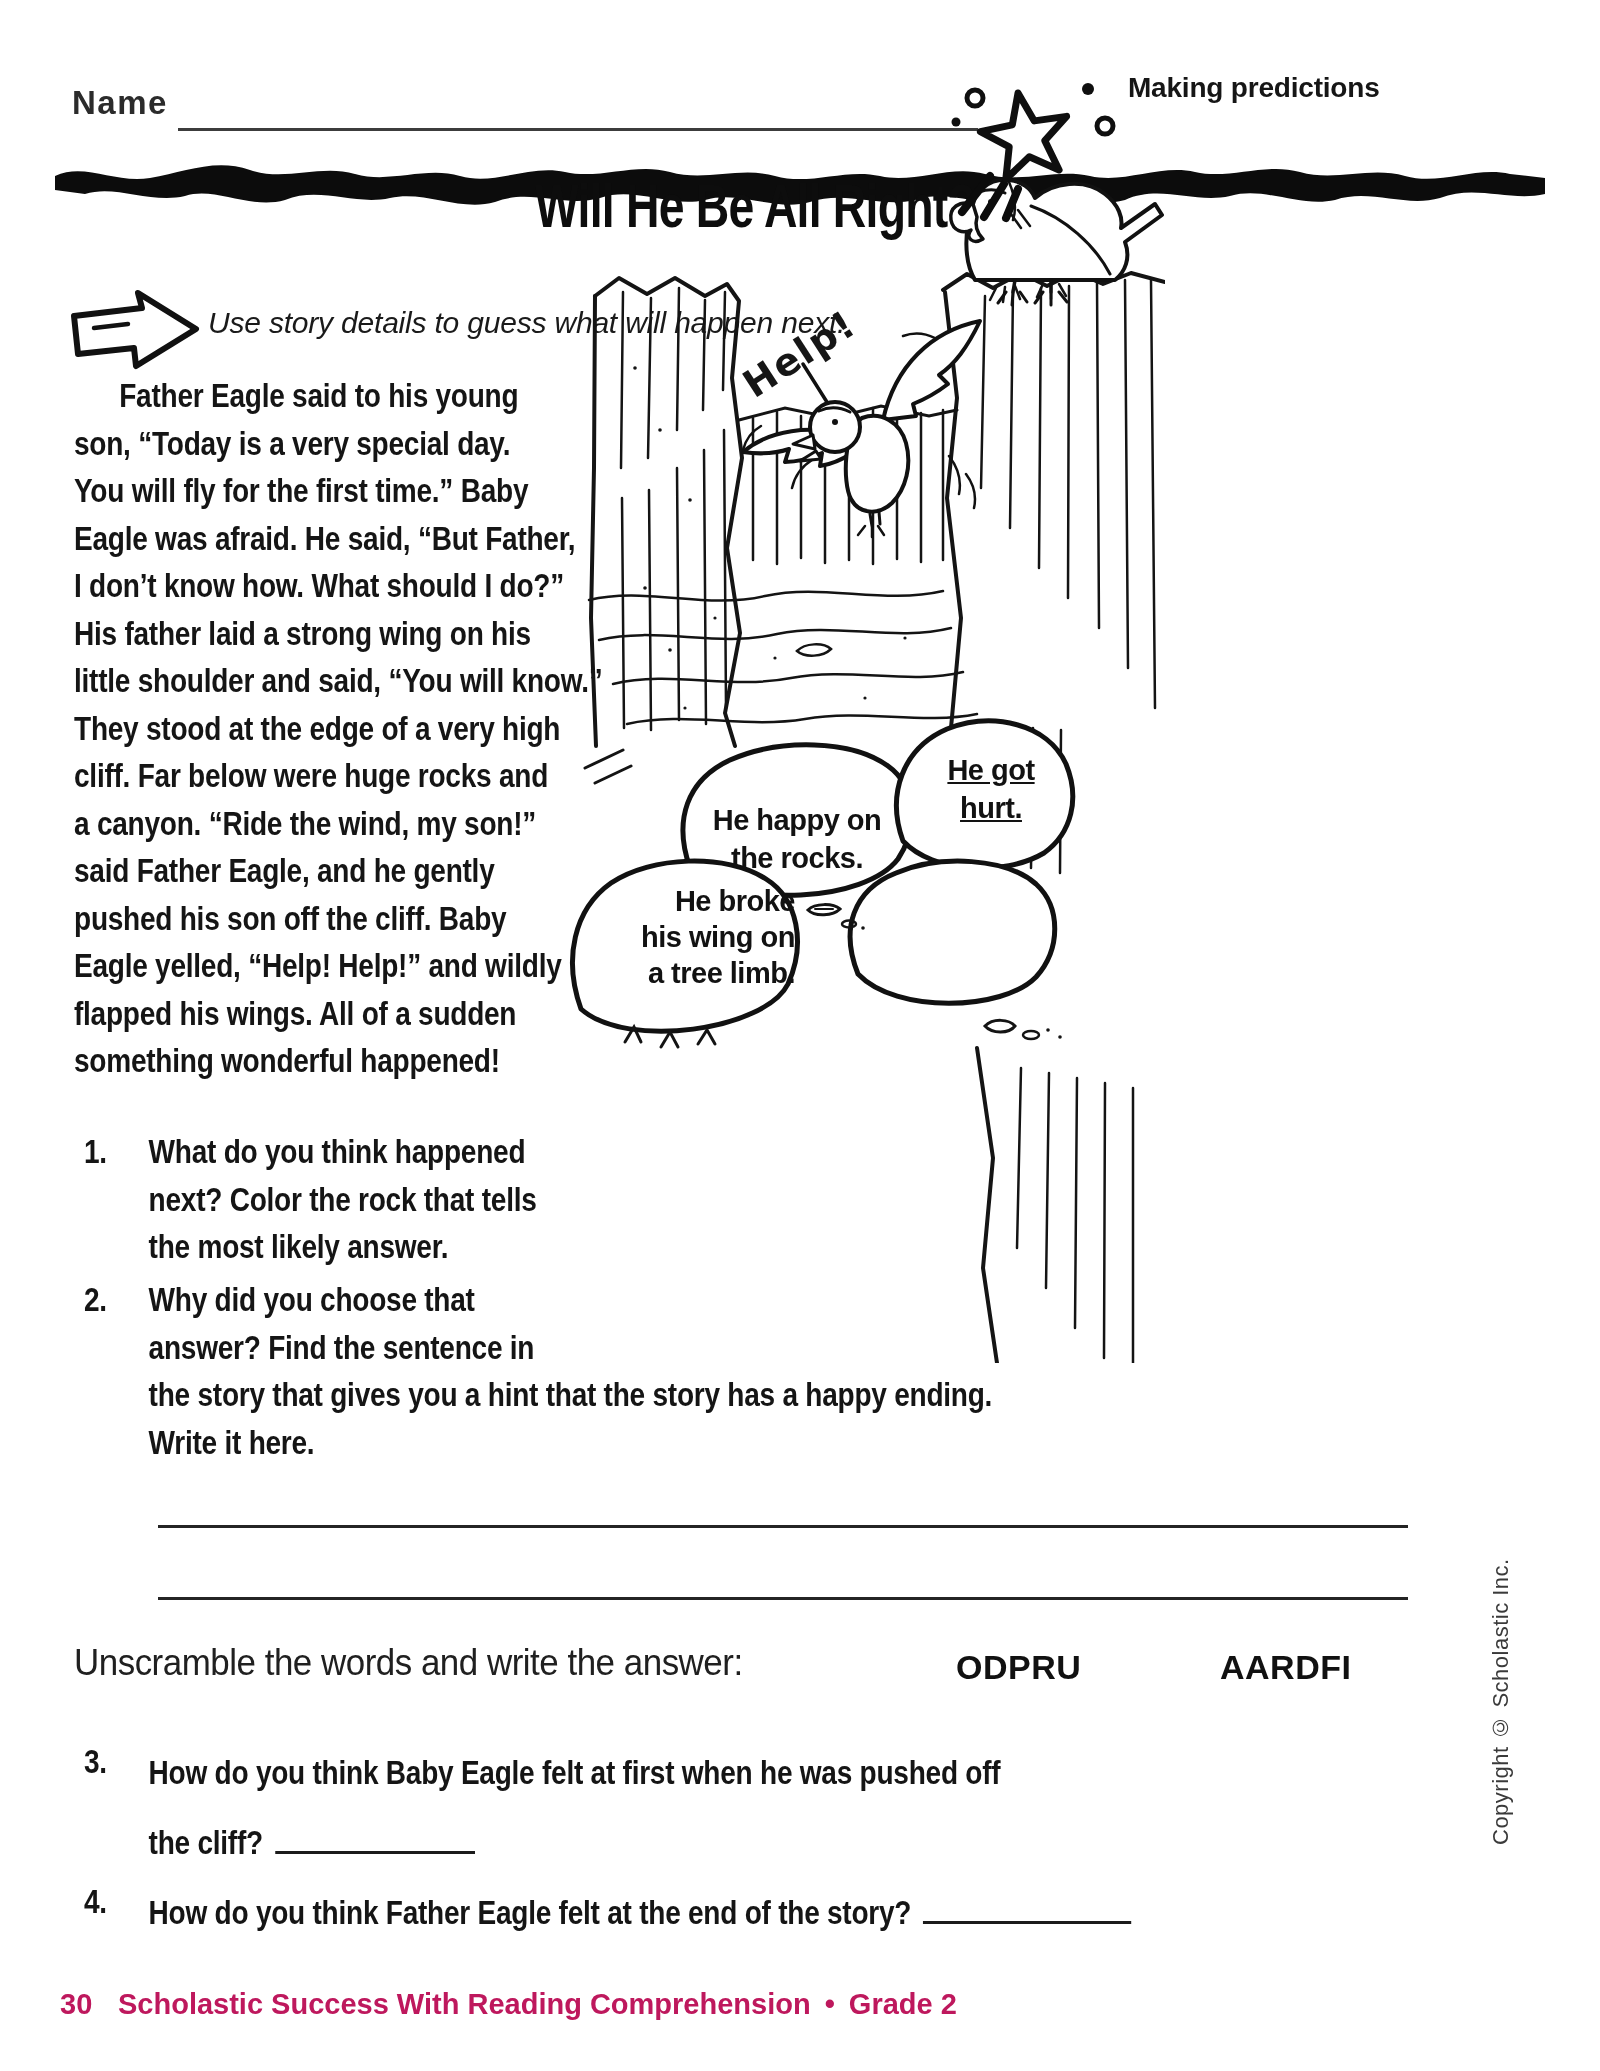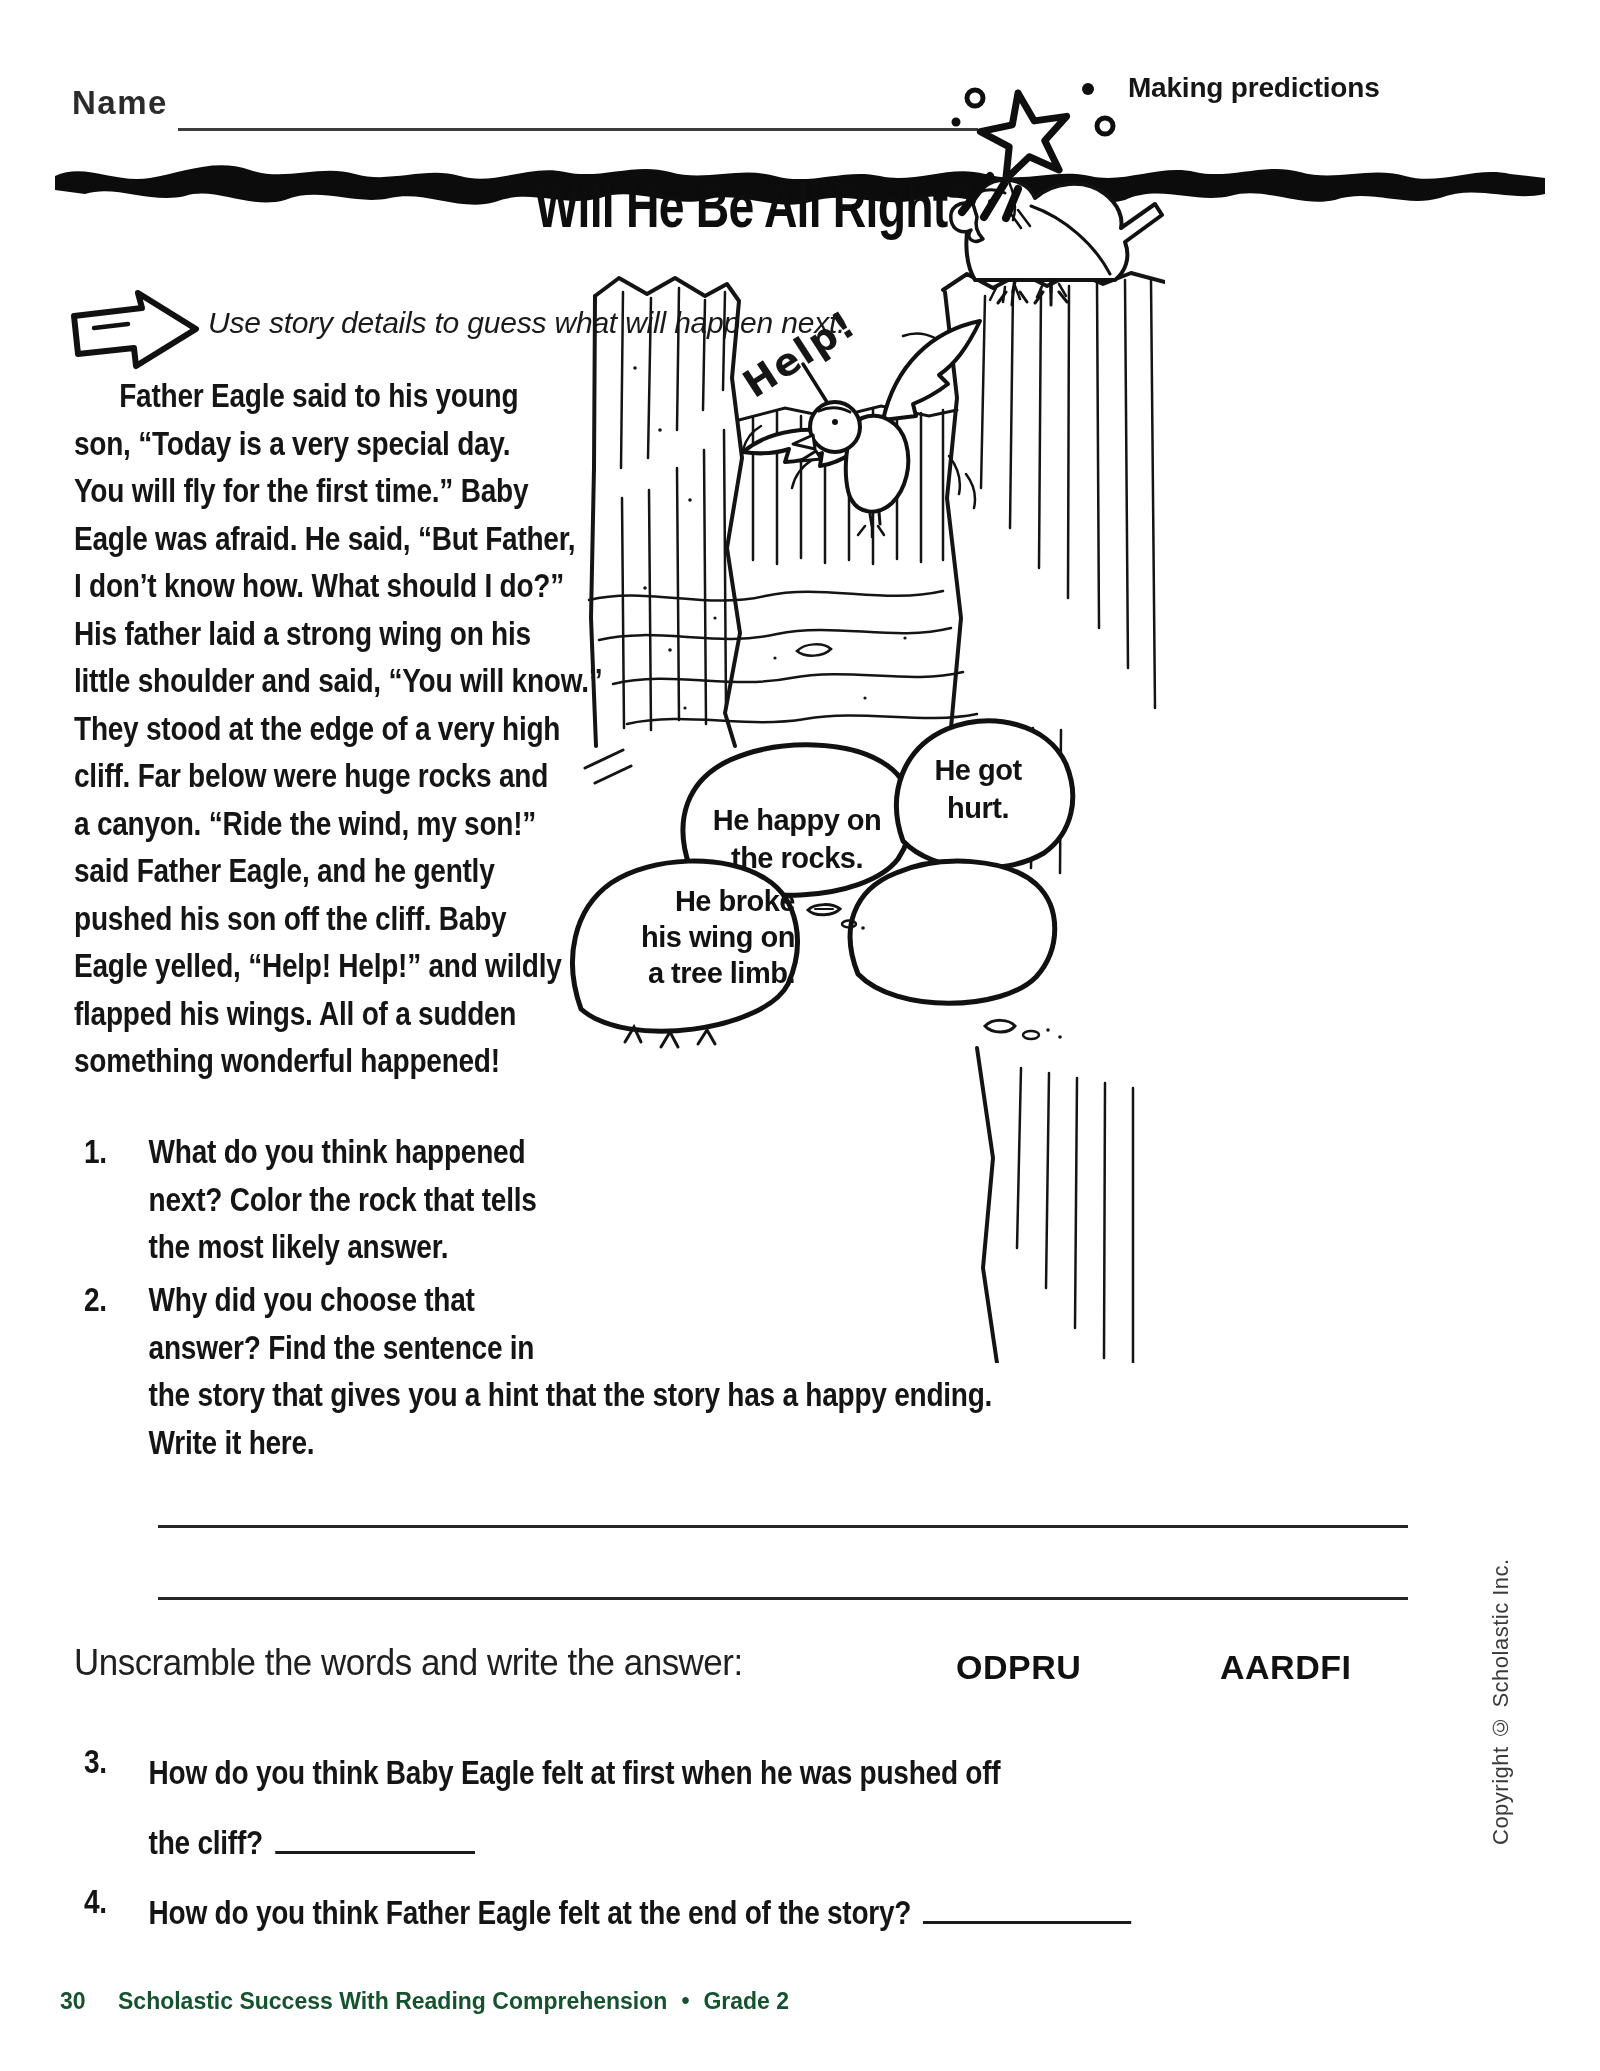--- a/index.html
+++ b/index.html
@@ -40,41 +40,41 @@
   .write-line{left:158px;width:1250px;height:0;border-bottom:3px solid #242424;}
   .wl1{top:1525px;}
   .wl2{top:1597px;}
   
   .unscramble-prompt{left:74px;top:1642px;font-size:36px;font-weight:400;color:#202020;letter-spacing:-0.5px;
      transform:scaleX(0.97);transform-origin:0 0;white-space:pre;}
   .scrambled-word{font-size:34px;font-weight:700;color:#111;letter-spacing:0.5px;}
   .word1{left:956px;top:1648px;}
   .word2{left:1220px;top:1648px;}
   
-  .footer-text{top:1988px;font-size:23px;font-weight:700;color:#14532d;}
+  .footer-text{top:1988px;font-size:29px;font-weight:700;color:#be185d;}
   .footer-page{left:60px;}
   .footer-book{left:118px;}
   .footer-book .sep{margin:0 14px;}
   .copyright{
     left:1488px;top:1500px;height:345px;font-size:22px;color:#3a3a3a;letter-spacing:0.5px;
     writing-mode:vertical-rl;transform:rotate(180deg);font-weight:400;
   }
   
   .illustration{left:565px;top:168px;width:600px;height:1195px;}
   .illustration svg{position:absolute;left:0;top:0;}
   .help-label{
     position:absolute;left:172px;top:164px;font-size:38px;font-weight:600;color:#161616;
     transform:rotate(-33deg);letter-spacing:2px;font-family:"DejaVu Sans",sans-serif;
   }
   .rock-label{
     position:absolute;text-align:center;font-size:29px;font-weight:700;color:#121212;
     line-height:38px;white-space:pre-line;letter-spacing:-0.5px;
   }
   .rl-fell{left:118px;top:633px;width:228px;}
-  .rl-hurt{left:327px;top:583px;width:172px;}
+  .rl-hurt{left:340px;top:583px;width:172px;text-decoration:underline;}
   .rl-broke{left:8px;top:715px;width:222px;line-height:36px;text-align:right;}
   .rl-learned{left:285px;top:722px;width:198px;}
 </style>
 </head>
 <body>
 
 <div class="page">
 
   <div class="abs name-label">Name</div>
   <div class="abs name-line"></div>

